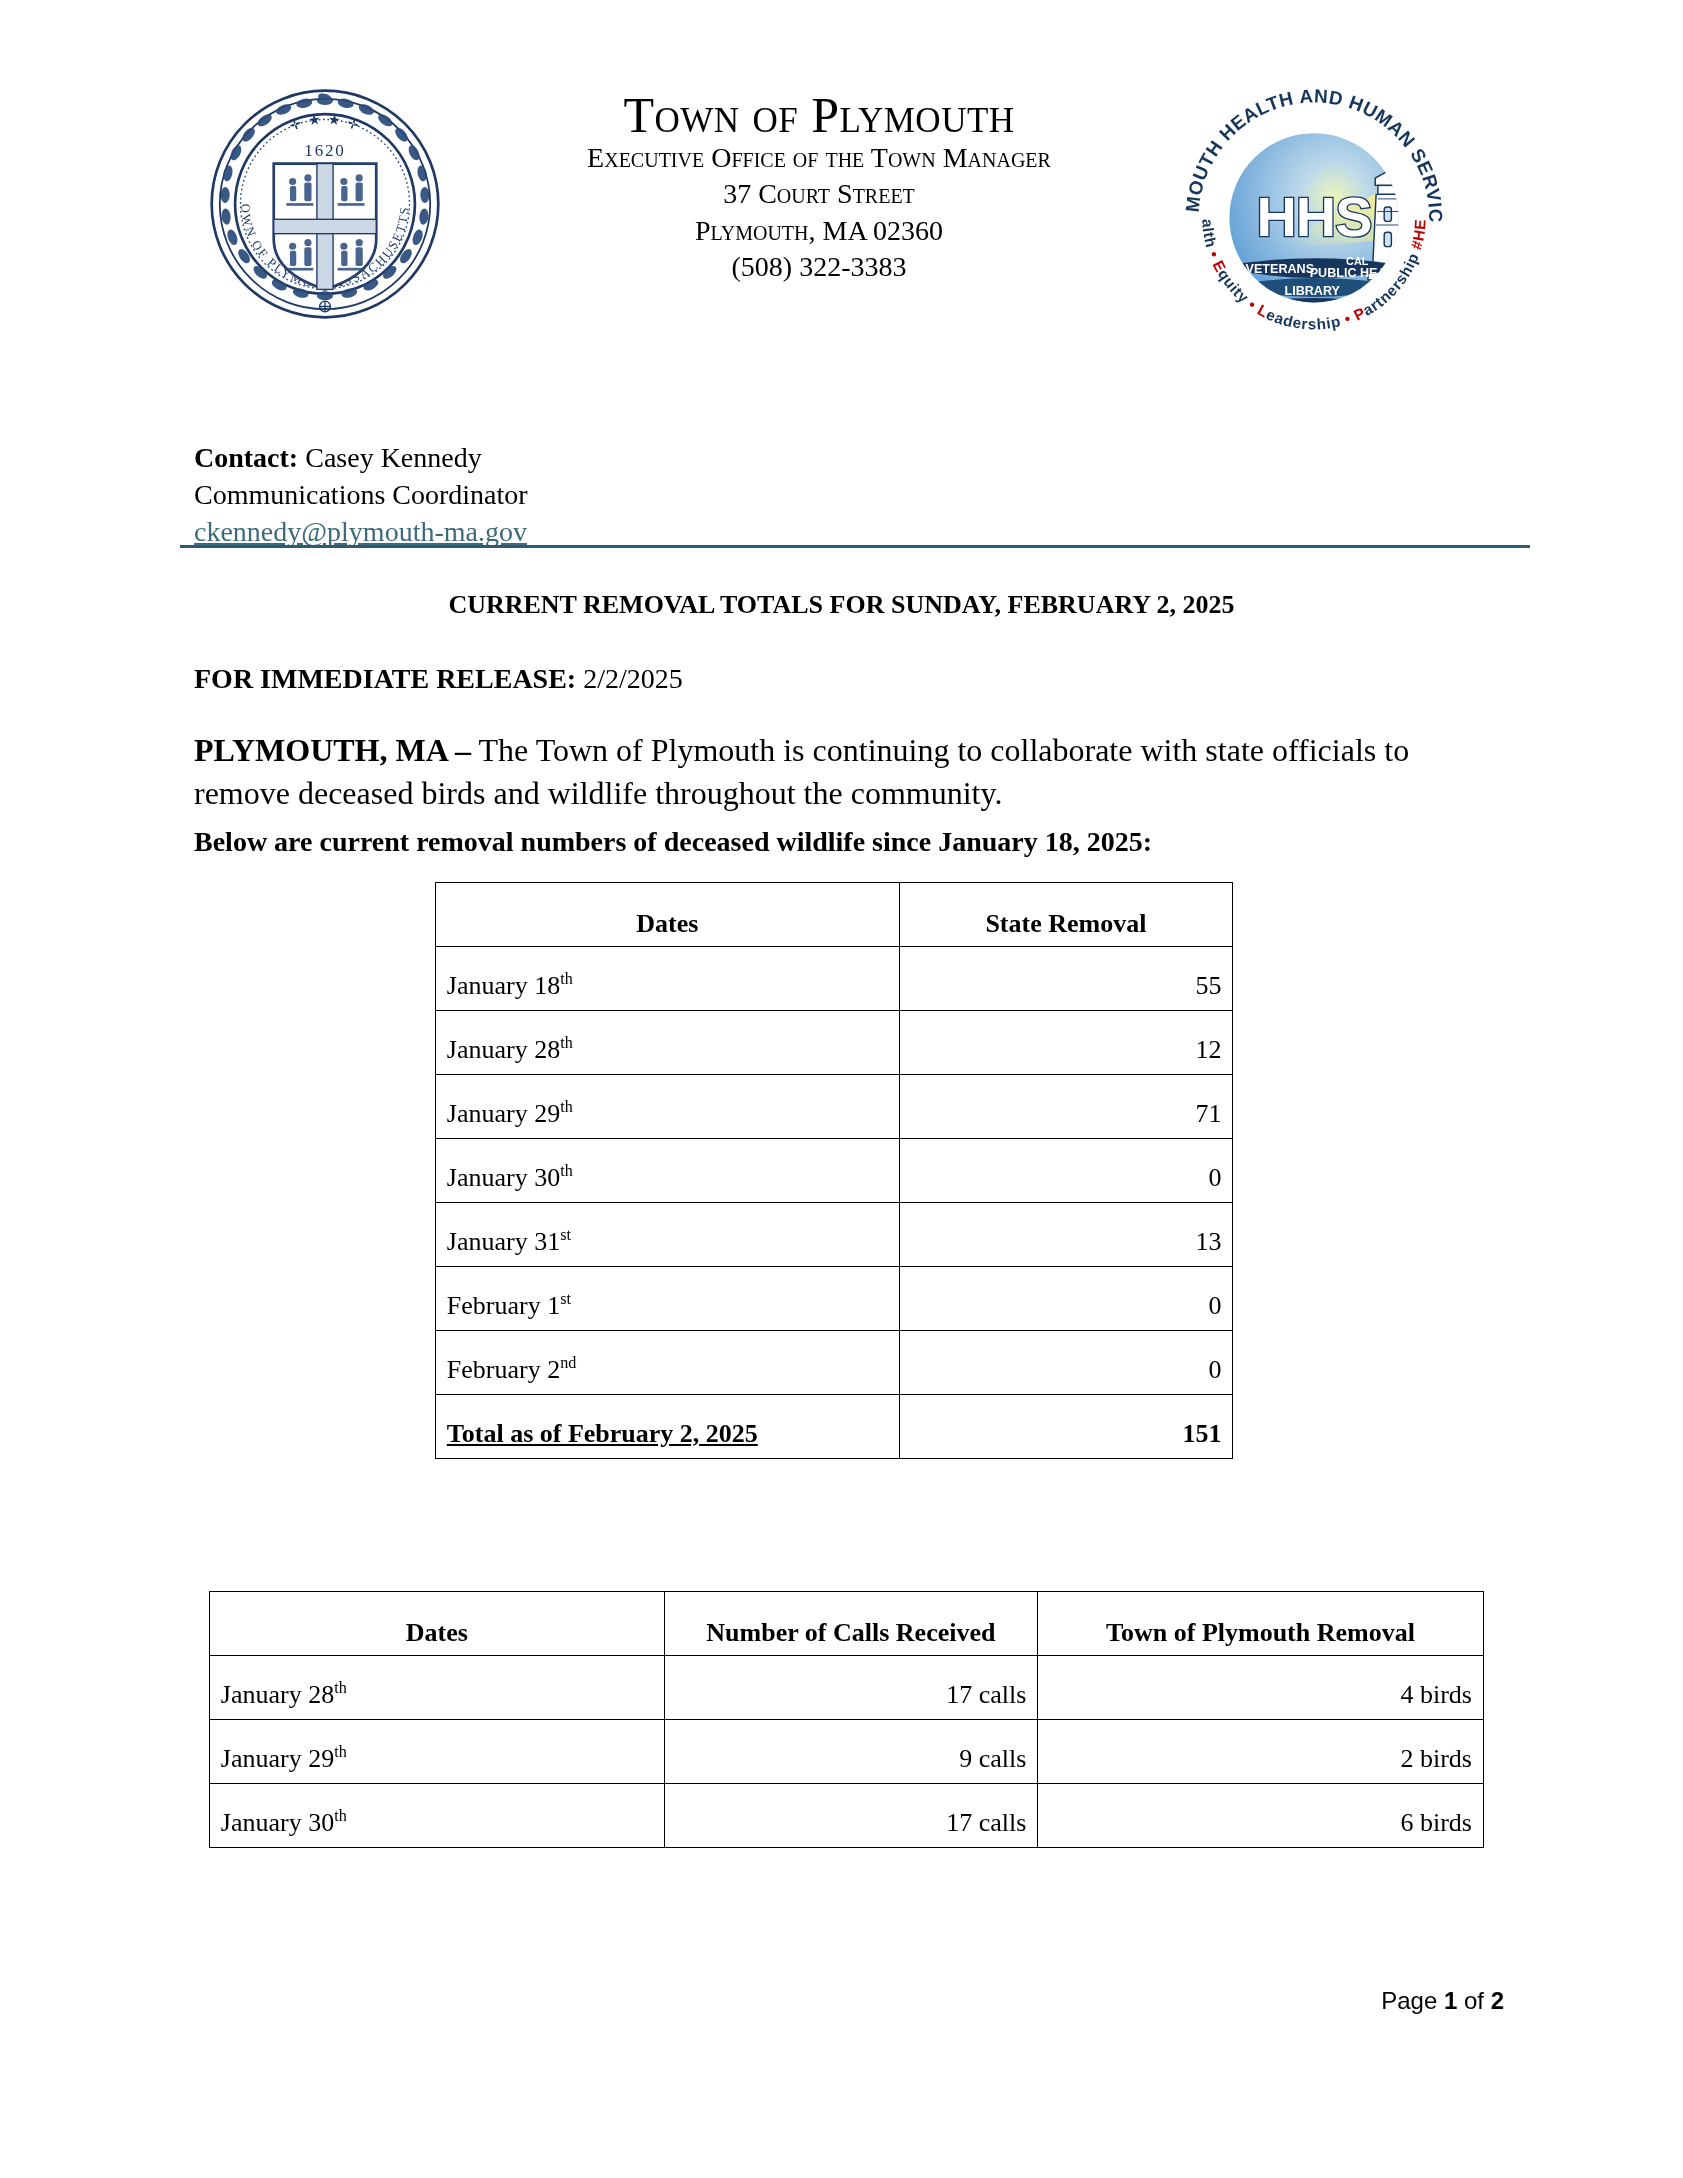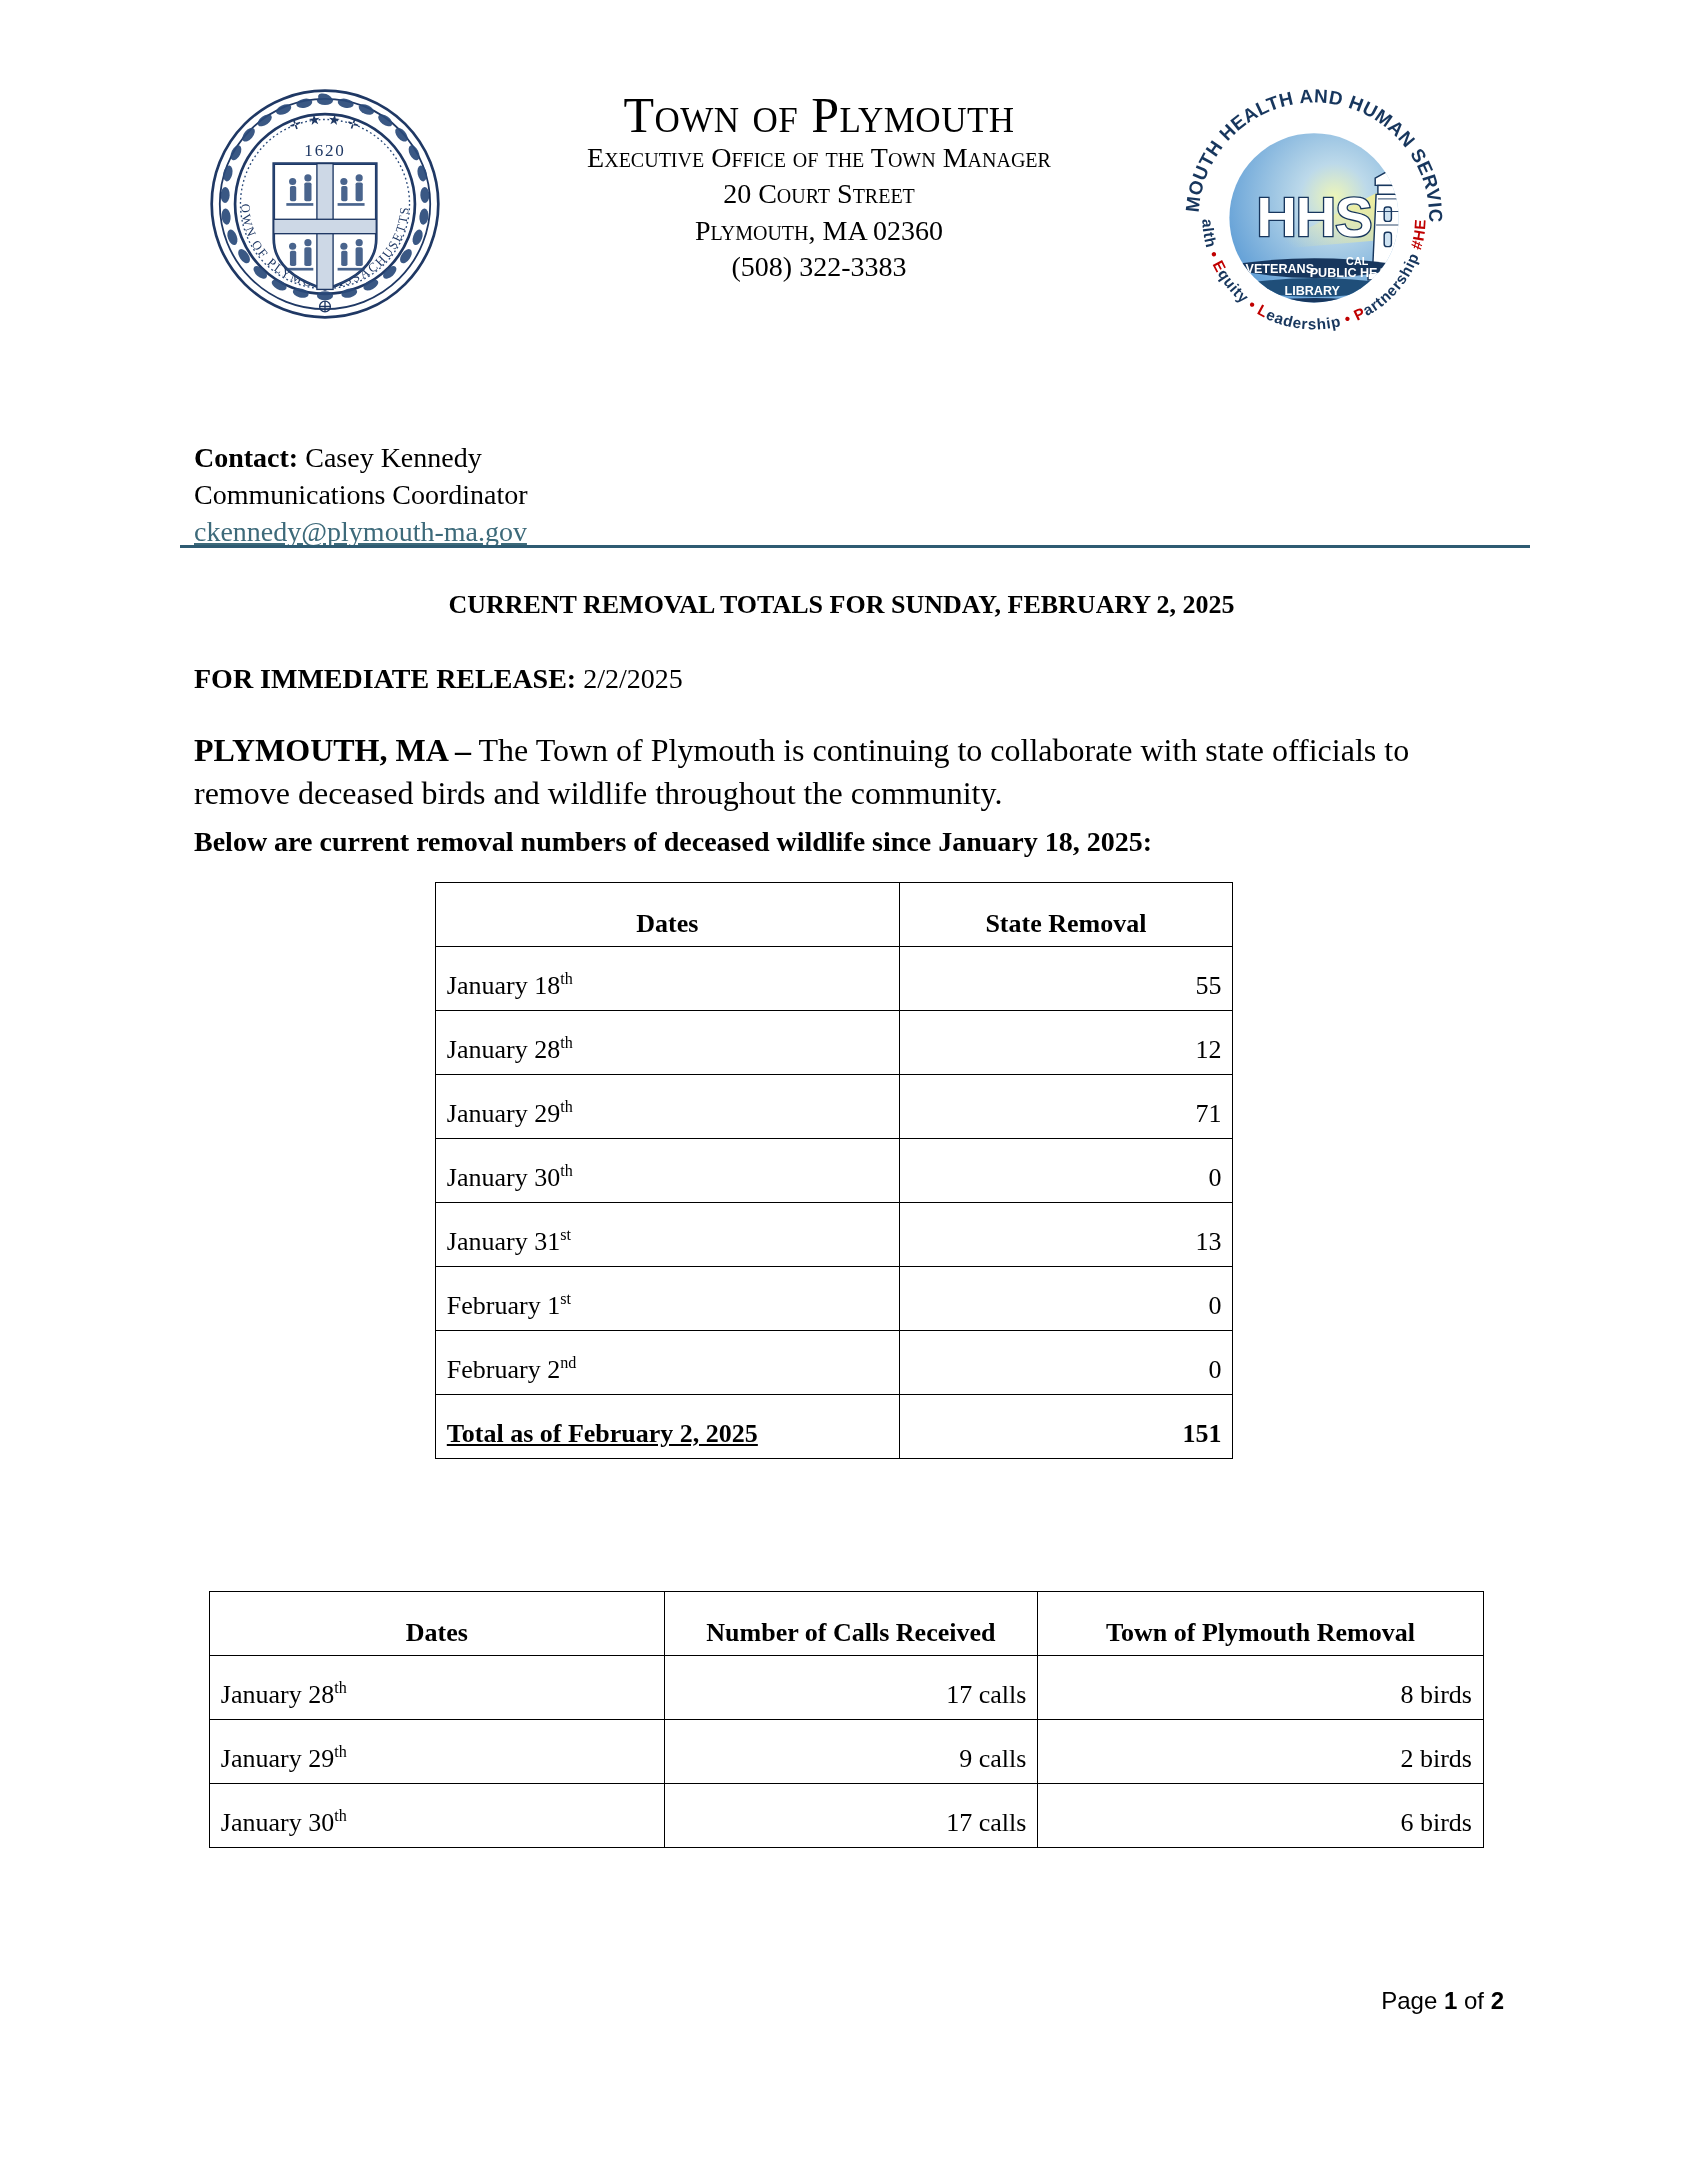--- a/index.html
+++ b/index.html
@@ -292,21 +292,21 @@
           </g>
         </g>
         <circle cx="129" cy="243" r="6" fill="none" stroke="#1f3864" stroke-width="1.5"></circle>
         <path d="M 123 243 h 12 M 129 237 v 12" stroke="#1f3864" stroke-width="1.5"></path>
       </svg>
     </div>
 
     <div class="header-text">
       <div class="org-title">Town of Plymouth</div>
       <div class="org-line">Executive Office of the Town Manager</div>
-      <div class="org-line">20 Court Street</div>
+      <div class="org-line">37 Court Street</div>
       <div class="org-line">Plymouth, MA 02360</div>
       <div class="org-line plain">(508) 322-3383</div>
     </div>
 
     <div class="hhs">
       <svg viewBox="0 0 300 300" width="270" height="270">
         <defs>
           <path id="hhsArcTop" d="M 22 152 A 128 128 0 0 1 278 152"></path>
           <path id="hhsArcBot" d="M 26 152 A 124 124 0 0 0 274 152"></path>
           <radialGradient id="skyGrad" cx="62%" cy="38%" r="72%">
@@ -449,21 +449,21 @@
       <tr>
         <th class="t-head-cell col-dates">Dates</th>
         <th class="t-head-cell col-calls">Number of Calls Received</th>
         <th class="t-head-cell col-town">Town of Plymouth Removal</th>
       </tr>
     </thead>
     <tbody>
         <tr>
           <td class="t-date col-dates">January 28<sup>th</sup></td>
           <td class="t-num col-calls">17 calls</td>
-          <td class="t-num col-town">8 birds</td>
+          <td class="t-num col-town">4 birds</td>
         </tr>
         <tr>
           <td class="t-date col-dates">January 29<sup>th</sup></td>
           <td class="t-num col-calls">9 calls</td>
           <td class="t-num col-town">2 birds</td>
         </tr>
         <tr>
           <td class="t-date col-dates">January 30<sup>th</sup></td>
           <td class="t-num col-calls">17 calls</td>
           <td class="t-num col-town">6 birds</td>

